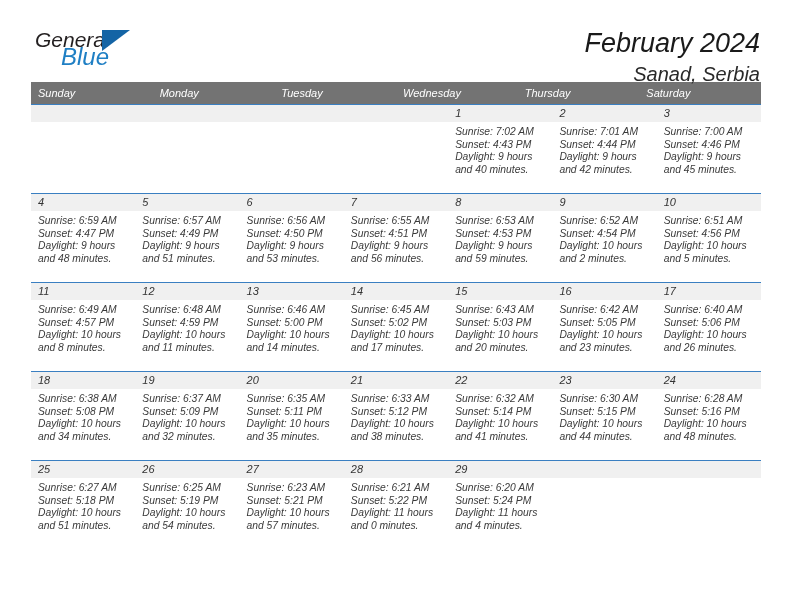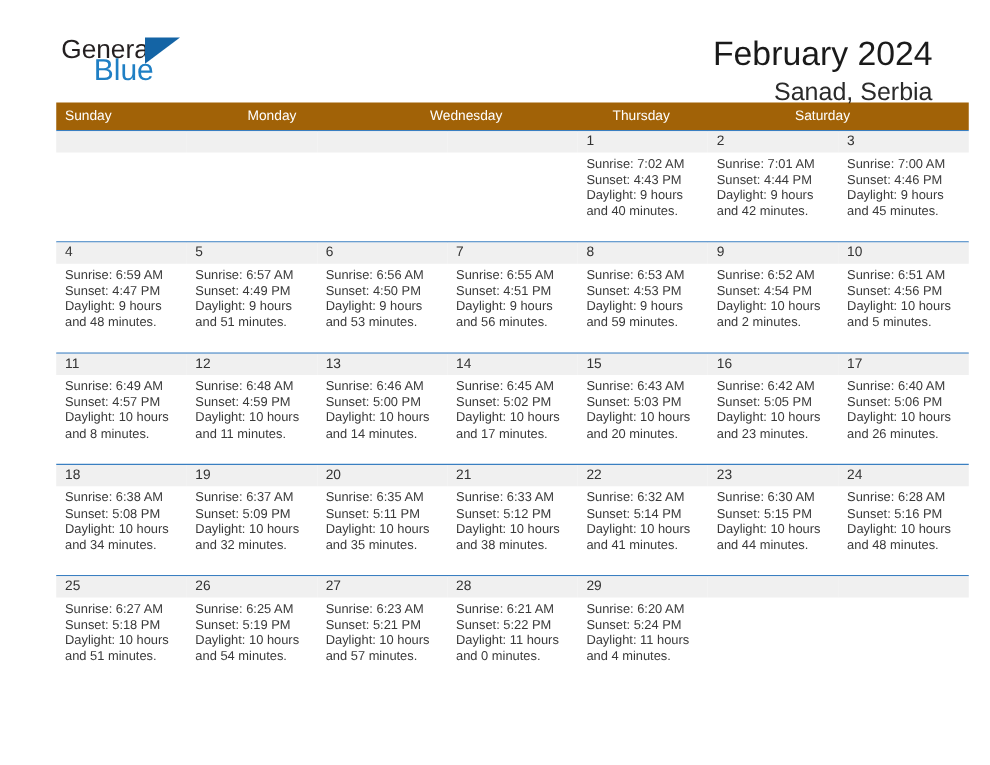--- a/index.html
+++ b/index.html
@@ -12,21 +12,22 @@
     background: #ffffff;
     font-family: "Liberation Sans", sans-serif;
     color: #222222;
     overflow: hidden;
   }
   .page {
     position: relative;
     width: 792px;
     height: 612px;
     box-sizing: border-box;
-    padding: 0 45px;
+    padding: 0 31px;
+    font-style: italic;
   }
 
   
   .top-bar {
     display: flex;
     align-items: flex-start;
     justify-content: space-between;
     padding-top: 28px;
     height: 72px;
     box-sizing: border-box;
@@ -83,21 +84,21 @@
     font-family: "Liberation Sans", sans-serif;
   }
 
   
   .calendar {
     width: 730px;
     margin-top: 10px;
   }
   .weekday-row {
     display: flex;
-    background: #a16207;
+    background: #737373;
     height: 22px;
   }
   .weekday {
     flex: 1 1 0;
     color: #ffffff;
     font-size: 11px;
     line-height: 22px;
     padding-left: 7px;
     box-sizing: border-box;
     font-family: "Liberation Sans", sans-serif;
@@ -159,20 +160,21 @@
       <div class="cal-title">February 2024</div>
       <div class="cal-subtitle">Sanad, Serbia</div>
     </div>
   </div>
 
   <div class="calendar">
 
     <div class="weekday-row">
       <div class="weekday">Sunday</div>
       <div class="weekday">Monday</div>
+      <div class="weekday">Tuesday</div>
       <div class="weekday">Wednesday</div>
       <div class="weekday">Thursday</div>
       <div class="weekday">Saturday</div>
     </div>
 
     <div class="week-row">
       <div class="day-cell empty">
         <div class="day-number-band"></div>
       </div>
       <div class="day-cell empty">

